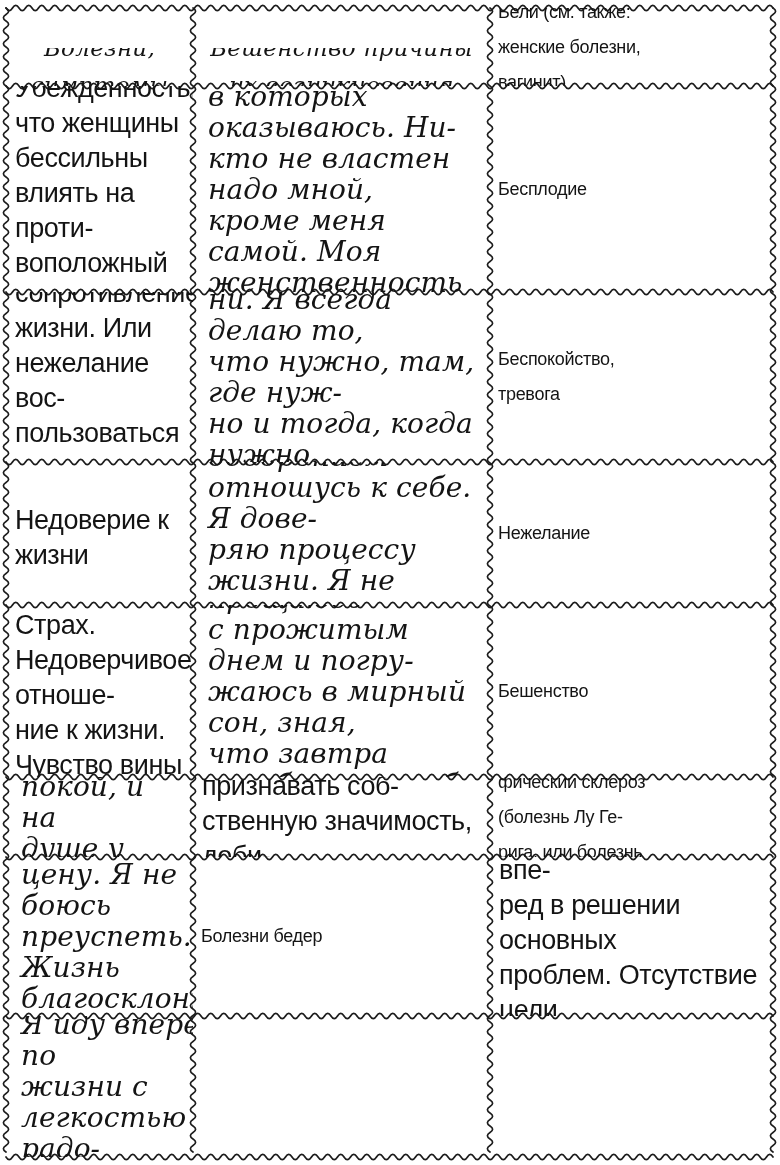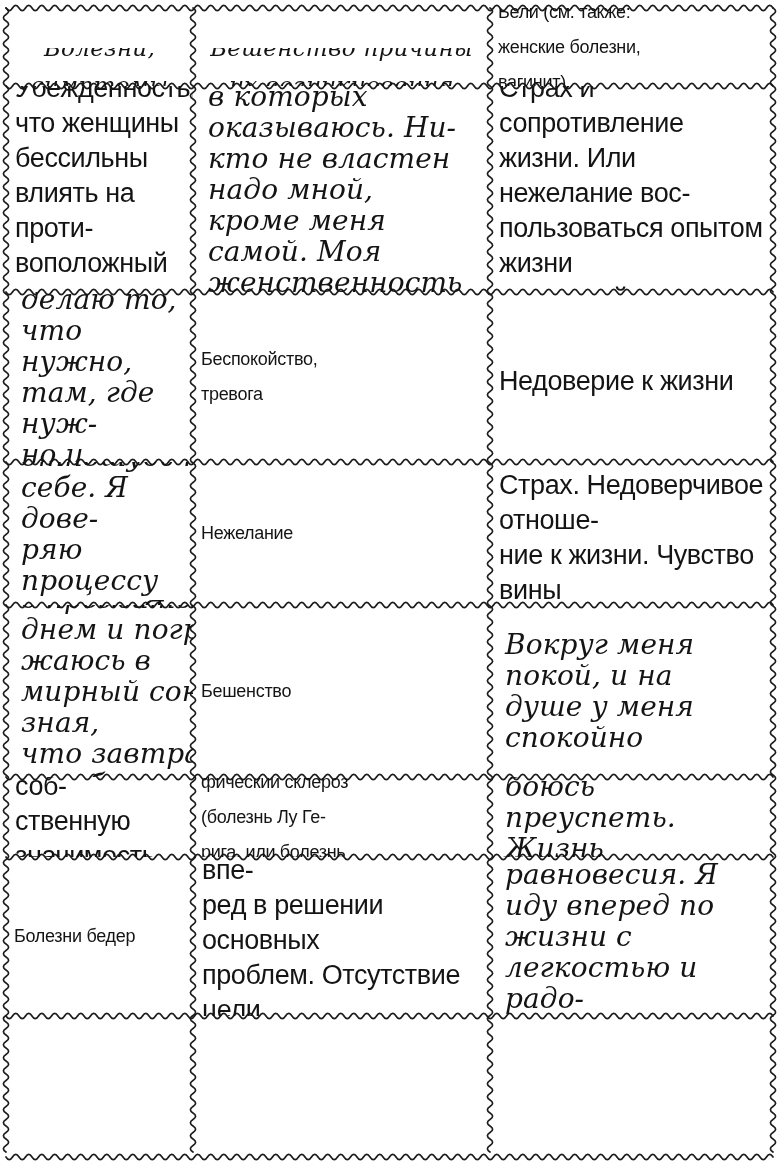--- a/index.html
+++ b/index.html
@@ -109,20 +109,21 @@
     <div class="cell cause">Убежденность, что женщины
 бессильны влиять на проти-
 воположный пол</div>
     <div class="cell affirmation">Я в ответе за ситуации,
 в которых оказываюсь. Ни-
 кто не властен надо мной,
 кроме меня самой. Моя
 женственность меня радует.
 Я свободна</div>
 
+    <div class="cell symptom">Бесплодие</div>
     <div class="cell cause">Страх и сопротивление
 жизни. Или нежелание вос-
 пользоваться опытом жизни
 родителей</div>
     <div class="cell affirmation">Я доверяю процессу жиз-
 ни. Я всегда делаю то,
 что нужно, там, где нуж-
 но и тогда, когда нужно.
 Я люблю и ценю себя</div>
 

